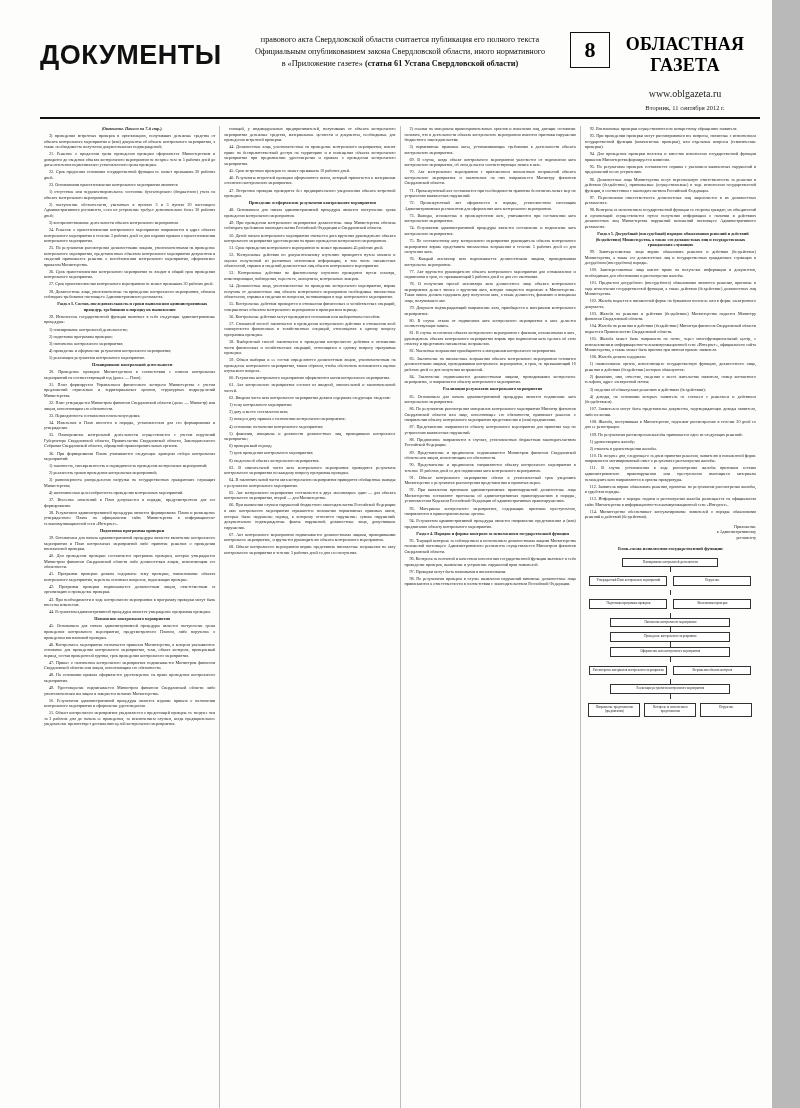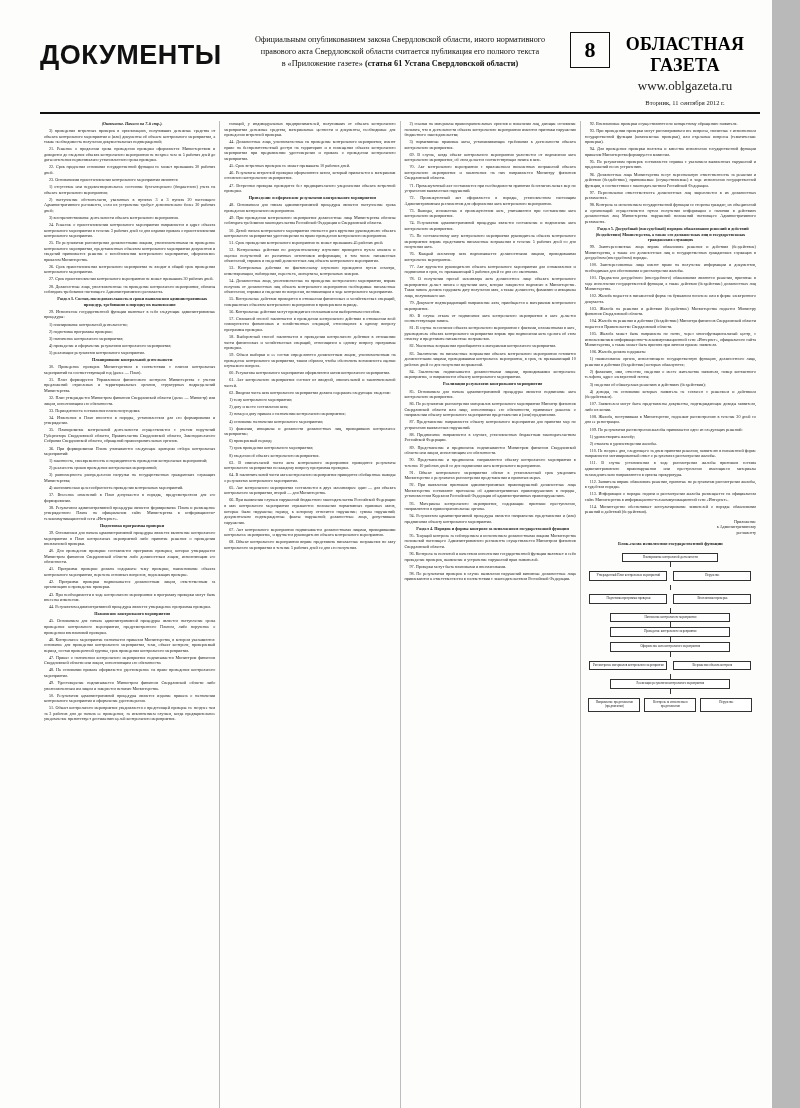--- a/index.html
+++ b/index.html
@@ -20,21 +20,21 @@
     flex:1;font-size:8.2px;line-height:1.45;text-align:center;color:#111;
     padding:6px 10px 0 10px;
   }
   .mast-center .b{font-weight:bold;}
   .pagenum{
     width:38px;height:34px;border:1.5px solid #111;display:flex;align-items:center;justify-content:center;
     font-family:"Liberation Serif", serif;font-size:22px;font-weight:bold;margin-top:4px;
   }
   .mast-right{width:150px;text-align:center;padding-top:6px;}
   .mast-right .name{font-family:"Liberation Serif", serif;font-weight:bold;font-size:18px;letter-spacing:0.3px;}
-  .mast-right .site{font-size:13px;color:#222;margin-top:2px;}
+  .mast-right .site{font-size:10px;color:#222;margin-top:12px;}
   .mast-right .date{font-size:6.5px;color:#222;margin-top:5px;}
   
   .cols{display:flex;margin-top:7px;height:990px;}
   .col{
     width:176px;font-size:4.15px;line-height:1.33;text-align:justify;color:#1a1a1a;
     padding:0 4px;position:relative;
   }
   .col + .col{border-left:0.6px solid #bdbdbd;}
   .col p{margin:0 0 1.6px 0;text-indent:5px;}
   .h-center{text-align:center;font-weight:bold;margin:3.5px 0 2.5px 0;text-indent:0;font-size:4.2px;}
@@ -53,22 +53,22 @@
 </style>
 </head>
 <body>
 
 <div class="page">
   <div class="inner">
 
     <div class="masthead">
       <div class="mast-title">ДОКУМЕНТЫ</div>
       <div class="mast-center">
+        <div>правового акта  Свердловской области считается публикация его полного текста</div>
         <div>Официальным опубликованием закона Свердловской области, иного нормативного</div>
-        <div>правового акта  Свердловской области считается публикация его полного текста</div>
         <div>
           <span>в «Приложение газете» </span><span class="b">(статья 61 Устава Свердловской области)</span>
         </div>
       </div>
       <div class="pagenum">8</div>
       <div class="mast-right">
         <div class="name">ОБЛАСТНАЯ ГАЗЕТА</div>
         <div class="site">www.oblgazeta.ru</div>
         <div class="date">Вторник, 11 сентября 2012 г.</div>
       </div>

